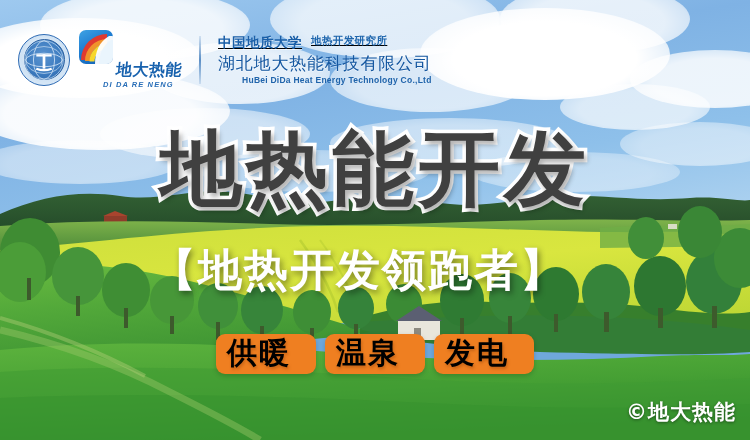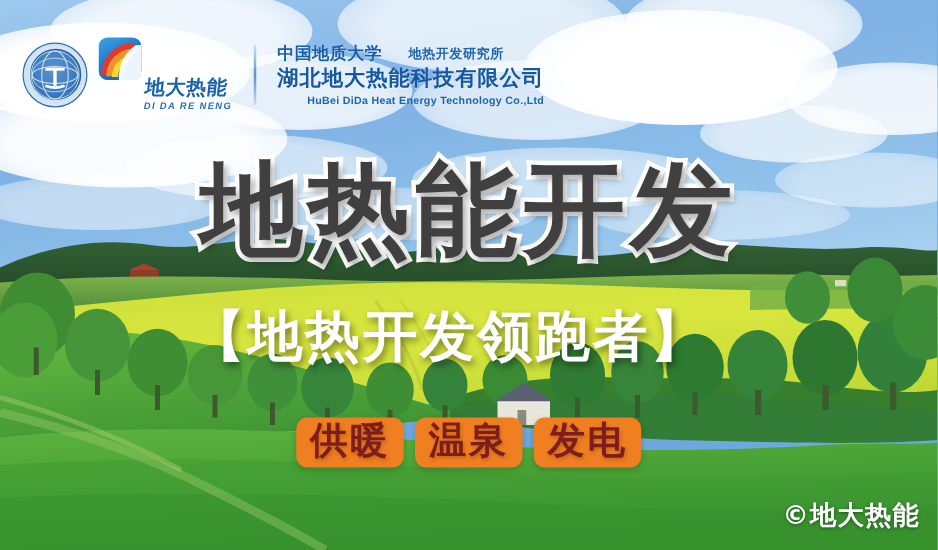--- a/index.html
+++ b/index.html
@@ -68,42 +68,42 @@
   .logo-block { display:flex; flex-direction:column; align-items:flex-start; }
   .logo-row { display:flex; align-items:flex-end; gap:3px; }
   .logo-cn {
     font-size:16px; font-weight:bold; color:#1862ae; letter-spacing:0.5px;
     line-height:1; text-shadow:0 1px 0 rgba(255,255,255,0.85);
     transform:skewX(-6deg);
     font-family:"DejaVu Sans","Liberation Sans",sans-serif;
   }
   .logo-en {
     font-size:7.5px; font-weight:bold; color:#2a6fb8; letter-spacing:1.1px;
-    font-style:italic; margin-top:2px; margin-left:13px;padding-left:23px;
+    font-style:italic; margin-top:2px; margin-left:1px;padding-left:23px;
   }
 
   .divider {
     width:2px; height:48px; background:linear-gradient(to bottom, rgba(45,110,180,0.15), rgba(45,110,180,0.75), rgba(45,110,180,0.15));
     margin:0 8px; flex:0 0 auto;
   }
 
   .org-block { display:flex; flex-direction:column; gap:2px; }
-  .org-line1 { display:flex; align-items:center; gap:21px; }
+  .org-line1 { display:flex; align-items:flex-start; gap:9px;text-decoration:underline; }
   .org-univ {
     font-size:13.5px; color:#1a5fa8; font-weight:bold;
     font-family:"DejaVu Serif","Liberation Serif",serif;
     letter-spacing:0.5px;
     text-shadow:0 1px 0 rgba(255,255,255,0.6);
   }
   .org-inst {
     font-size:10.5px; color:#1f66ad; font-weight:bold; letter-spacing:0.4px;
     font-family:"DejaVu Sans","Liberation Sans",sans-serif;
   }
   .org-company {
-    font-size:17px; color:#1557a0; font-weight:bold; letter-spacing:0.8px;
+    font-size:17px; color:#1557a0; font-weight:normal; letter-spacing:0.8px;
     line-height:1.15;
     font-family:"DejaVu Sans","Liberation Sans",sans-serif;
     text-shadow:0 1px 0 rgba(255,255,255,0.5);
     text-align:right;
   }
   .org-en {
     font-size:8.5px; color:#2064ab; font-weight:bold; letter-spacing:0.25px;
     font-family:"Liberation Sans",sans-serif;
     text-align:right;
   }
@@ -133,22 +133,22 @@
 
   
   .badges {
     position:absolute; left:0; top:334px; width:750px;
     display:flex; justify-content:center; align-items:center; gap:9px;
     z-index:20;
   }
   .badge {
     background:#ef7f21;
     border-radius:9px;
-    padding:3px 11px 5px 11px;
-    color:#7f1d1d;
+    padding:3px 25px 5px 11px;
+    color:#000000;
     font-size:30px; line-height:1.08; font-weight:bold;
     letter-spacing:2px;
     font-family:"DejaVu Sans","Liberation Sans",sans-serif;
     text-shadow:1px 2px 3px rgba(120,50,0,0.35);
     box-shadow:0 2px 5px rgba(0,0,0,0.18);
     white-space:nowrap;
   }
 
   
   .watermark {

